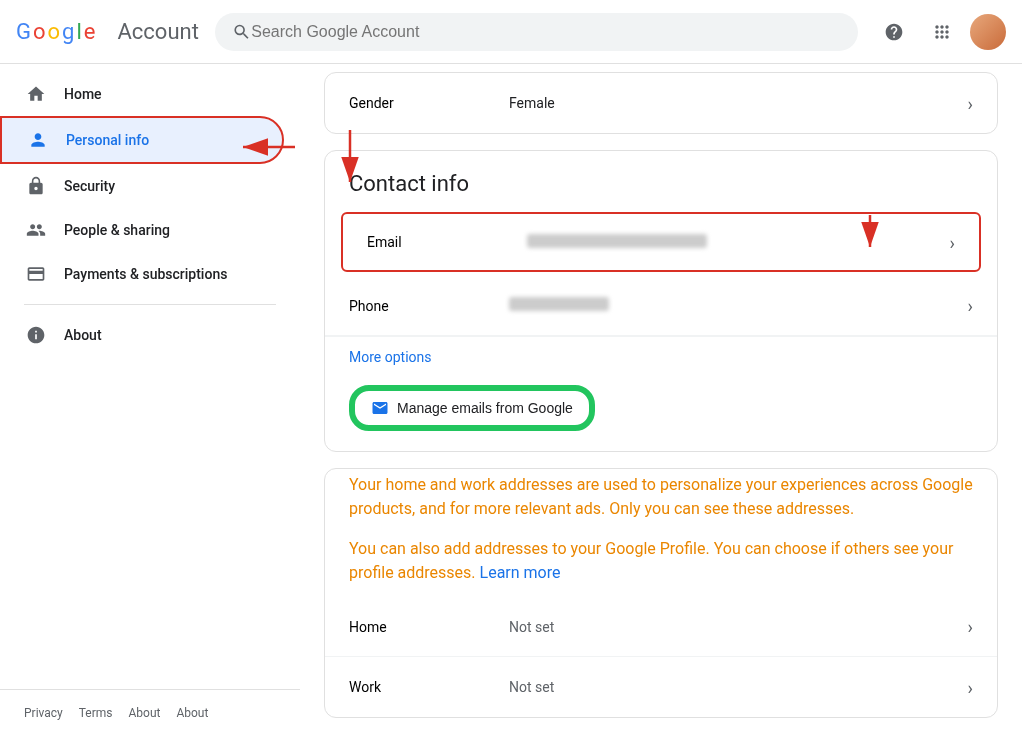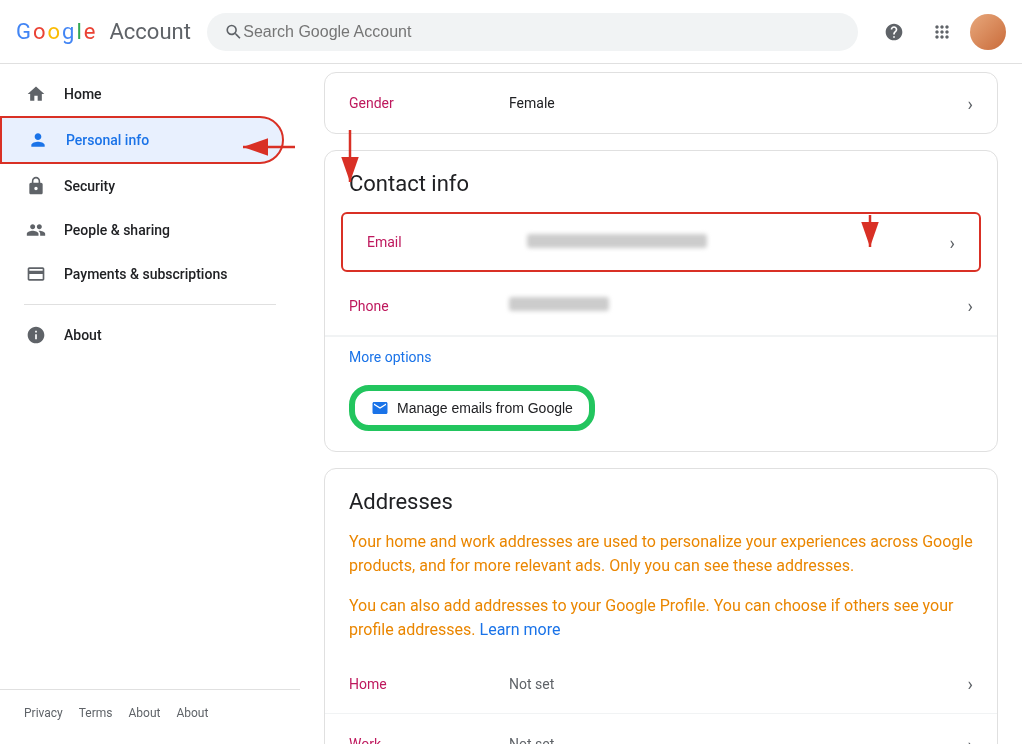--- a/index.html
+++ b/index.html
@@ -23,21 +23,21 @@
       color: #5f6368;
       white-space: nowrap;
       flex-shrink: 0;
     }
     .logo-g { color: #4285f4; }
     .logo-o1 { color: #ea4335; }
     .logo-o2 { color: #fbbc05; }
     .logo-g2 { color: #4285f4; }
     .logo-l { color: #34a853; }
     .logo-e { color: #ea4335; }
-    .logo-account { color: #5f6368; margin-left: 12px; }
+    .logo-account { color: #5f6368; margin-left: 20px; }
 
     .search-bar {
       display: flex;
       align-items: center;
       background: #f1f3f4;
       border-radius: 24px;
       padding: 8px 16px;
       flex: 1;
       max-width: 720px;
       border: 1px solid transparent;
@@ -150,21 +150,21 @@
       display: flex;
       align-items: center;
       padding: 16px 24px;
       border-bottom: 1px solid #f1f3f4;
       cursor: pointer;
       min-height: 60px;
     }
     .row-item:last-child { border-bottom: none; }
     .row-label {
       width: 160px;
-      color: #be185d;
+      color: #000000;
       font-size: 14px;
       flex-shrink: 0;
     }
     .row-value {
       flex: 1;
       color: #202124;
       font-size: 14px;
     }
     .chevron {
       color: #5f6368;
@@ -390,21 +390,20 @@
 
       <button class="manage-btn">
         <svg width="18" height="18" viewBox="0 0 24 24" fill="#1a73e8">
           <path d="M20 4H4c-1.1 0-2 .9-2 2v12c0 1.1.9 2 2 2h16c1.1 0 2-.9 2-2V6c0-1.1-.9-2-2-2zm0 4l-8 5-8-5V6l8 5 8-5v2z"></path>
         </svg>
         <span>Manage emails from Google</span>
       </button>
     </div>
 
     <div class="card">
-      <div class="section-title">Addresses</div>
 
       <div class="addresses-text">
         <span>Your home and work addresses are used to personalize your experiences across Google products, and for more relevant ads. Only you can see these addresses.</span>
       </div>
       <div class="addresses-text">
         <span>You can also add addresses to your Google Profile. You can choose if others see your profile addresses.</span>
         <span> </span><a class="blue">Learn more</a>
       </div>
 
       <div class="row-item">

